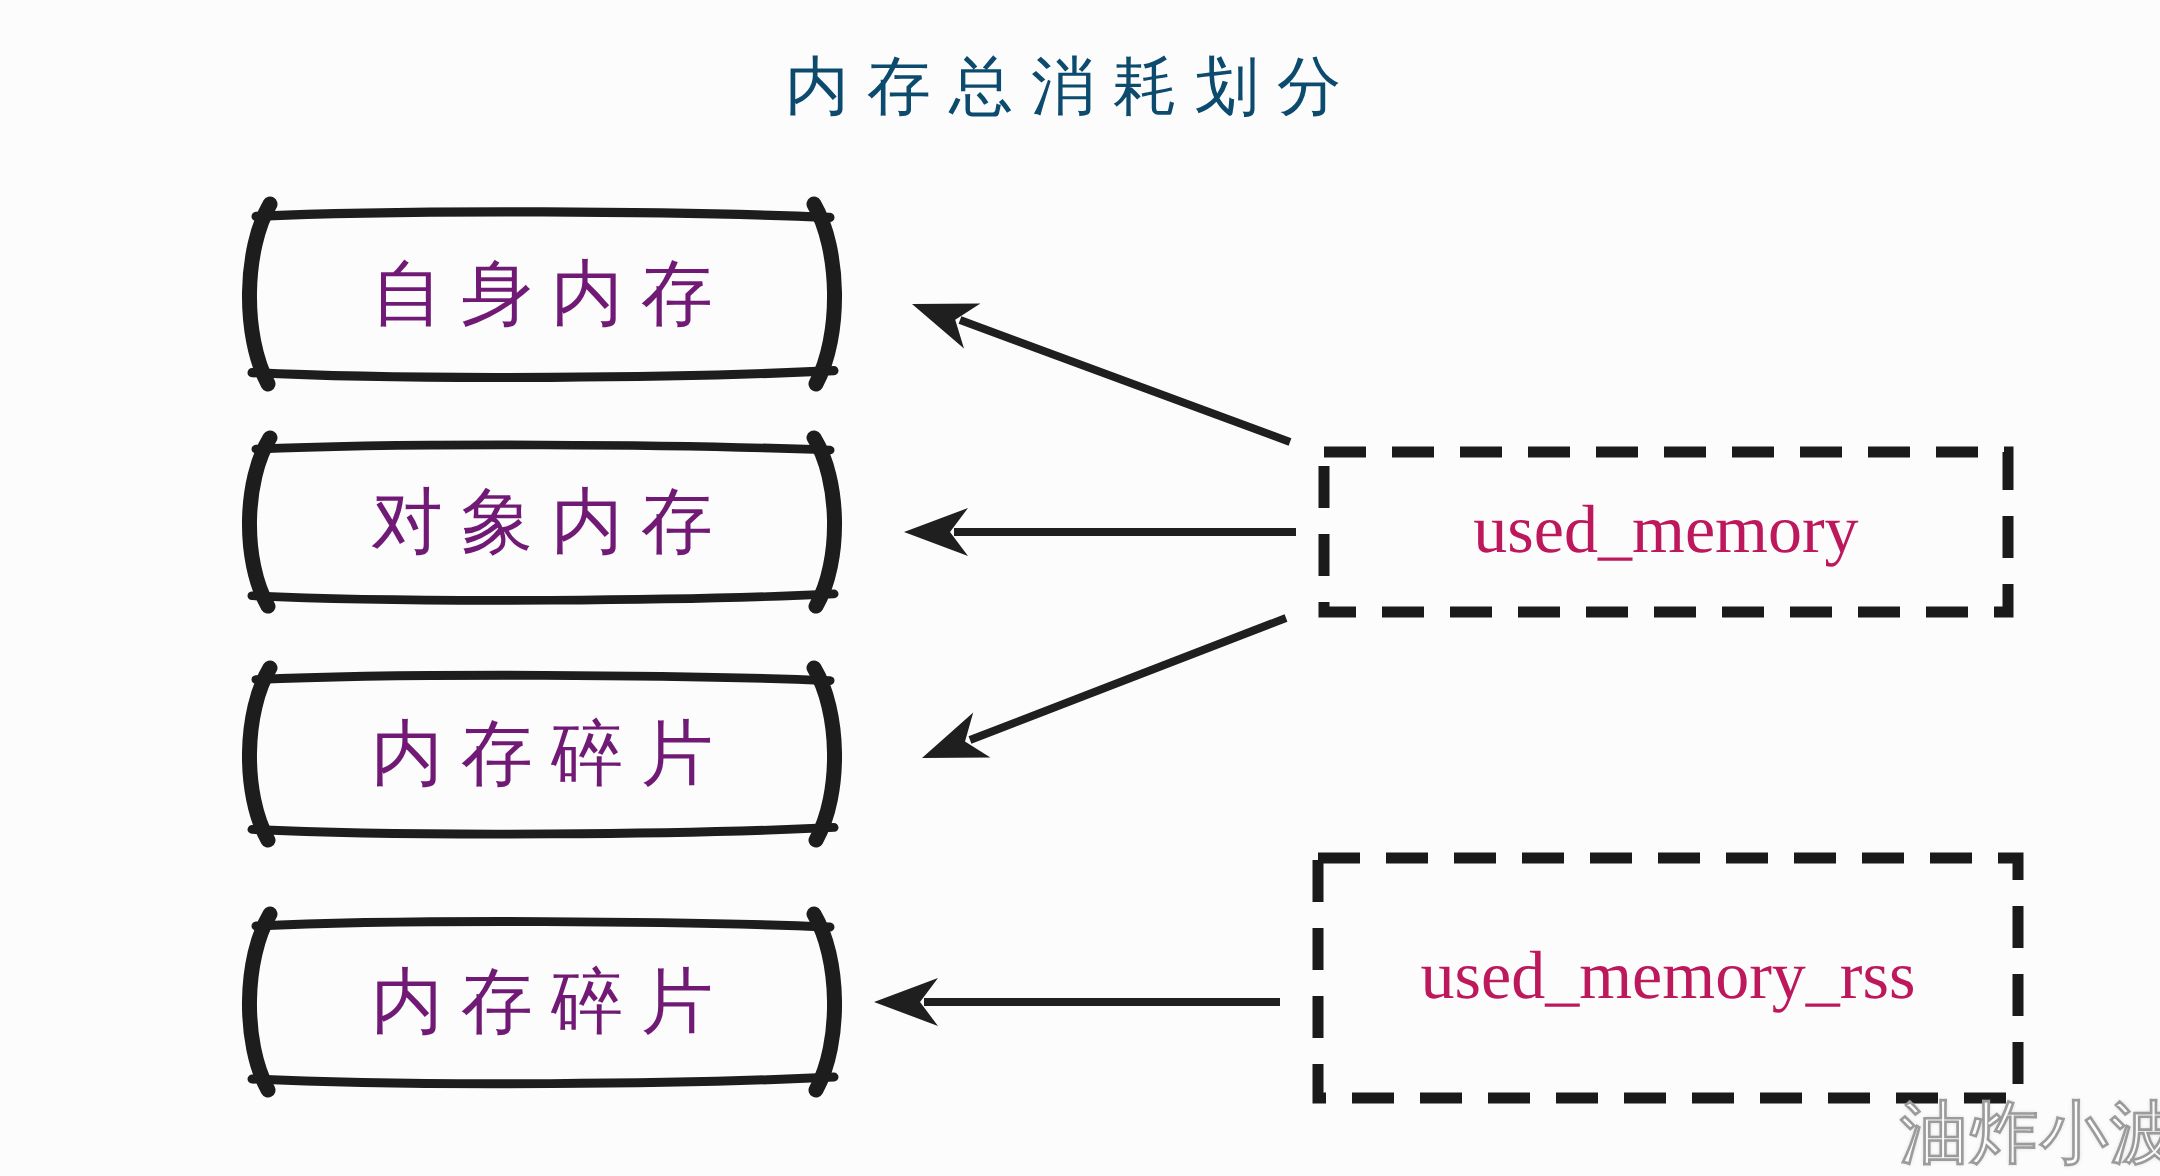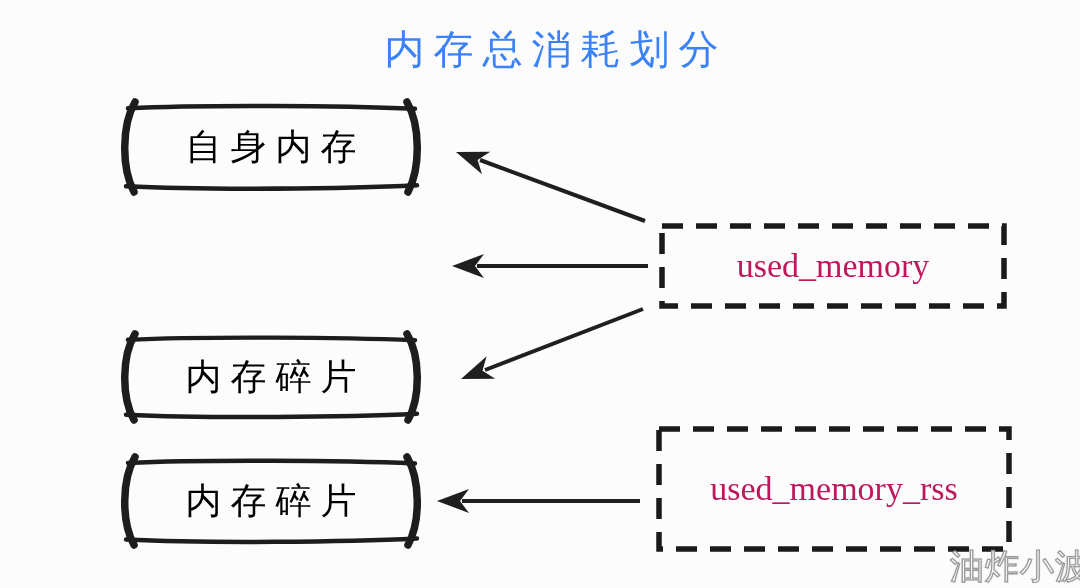--- a/index.html
+++ b/index.html
@@ -10,48 +10,48 @@
   .canvas {
     position: relative;
     width: 1080px;
     height: 588px;
     background: #fcfcfc;
     overflow: hidden;
     font-family: "DejaVu Sans", "Liberation Sans", sans-serif;
   }
   .title {
     position: absolute;
-    left: 346px;
+    left: 326px;
     top: 22px;
     width: 420px;
     text-align: center;
-    font-size: 40px;
+    font-size: 32px;
     letter-spacing: 9px;
-    color: #3b82f6;
+    color: #0c4a6e;
     font-weight: 500;
     white-space: nowrap;
   }
   .sketch-box {
     position: absolute;
     left: 112px;
     width: 318px;
     display: flex;
     align-items: center;
     justify-content: center;
   }
   .sketch-box svg.border {
     position: absolute;
     left: 0; top: 0;
     width: 100%; height: 100%;
   }
   .sketch-box .label {
     position: relative;
     font-size: 36px;
     letter-spacing: 9px;
-    color: #000000;
+    color: #701a75;
     white-space: nowrap;
     padding-left: 9px; 
   }
   #box-self   { top: 98px;  height: 98px; }
   #box-object { top: 215px; height: 92px; }
   #box-buffer { top: 330px; height: 94px; }
   #box-frag   { top: 453px; height: 96px; }
 
   .arrows {
     position: absolute;
@@ -106,20 +106,29 @@
   <div class="sketch-box" id="box-self">
     <svg class="border" viewBox="0 0 318 96" preserveAspectRatio="none" fill="none" stroke="#1d1d1d" stroke-linecap="round">
       <path d="M 16 10 C 90 6.5, 230 7.5, 303 10.5" stroke-width="4.5"></path>
       <path d="M 14 86.5 C 95 90.5, 235 89, 305 85.5" stroke-width="4.5"></path>
       <path d="M 23 4 C 10 26, 9 68, 22 92" stroke-width="7.5"></path>
       <path d="M 295 4 C 308 26, 309 68, 296 92" stroke-width="7.5"></path>
     </svg>
     <span class="label">自身内存</span>
   </div>
 
+  <div class="sketch-box" id="box-object">
+    <svg class="border" viewBox="0 0 318 96" preserveAspectRatio="none" fill="none" stroke="#1d1d1d" stroke-linecap="round">
+      <path d="M 16 10 C 90 6.5, 230 7.5, 303 10.5" stroke-width="4.5"></path>
+      <path d="M 14 86.5 C 95 90.5, 235 89, 305 85.5" stroke-width="4.5"></path>
+      <path d="M 23 4 C 10 26, 9 68, 22 92" stroke-width="7.5"></path>
+      <path d="M 295 4 C 308 26, 309 68, 296 92" stroke-width="7.5"></path>
+    </svg>
+    <span class="label">对象内存</span>
+  </div>
 
   <div class="sketch-box" id="box-buffer">
     <svg class="border" viewBox="0 0 318 96" preserveAspectRatio="none" fill="none" stroke="#1d1d1d" stroke-linecap="round">
       <path d="M 16 10 C 90 6.5, 230 7.5, 303 10.5" stroke-width="4.5"></path>
       <path d="M 14 86.5 C 95 90.5, 235 89, 305 85.5" stroke-width="4.5"></path>
       <path d="M 23 4 C 10 26, 9 68, 22 92" stroke-width="7.5"></path>
       <path d="M 295 4 C 308 26, 309 68, 296 92" stroke-width="7.5"></path>
     </svg>
     <span class="label">内存碎片</span>
   </div>

